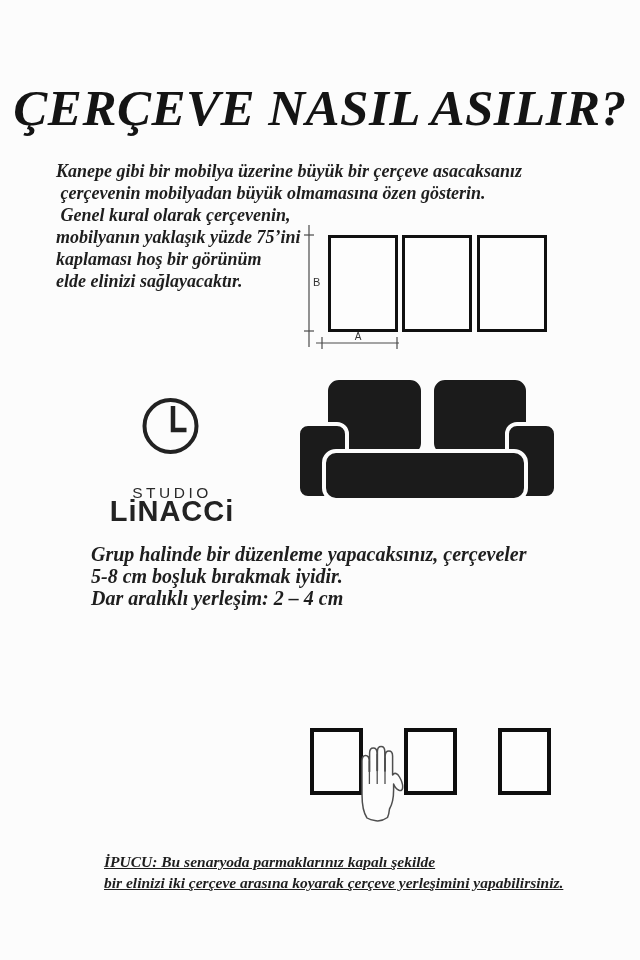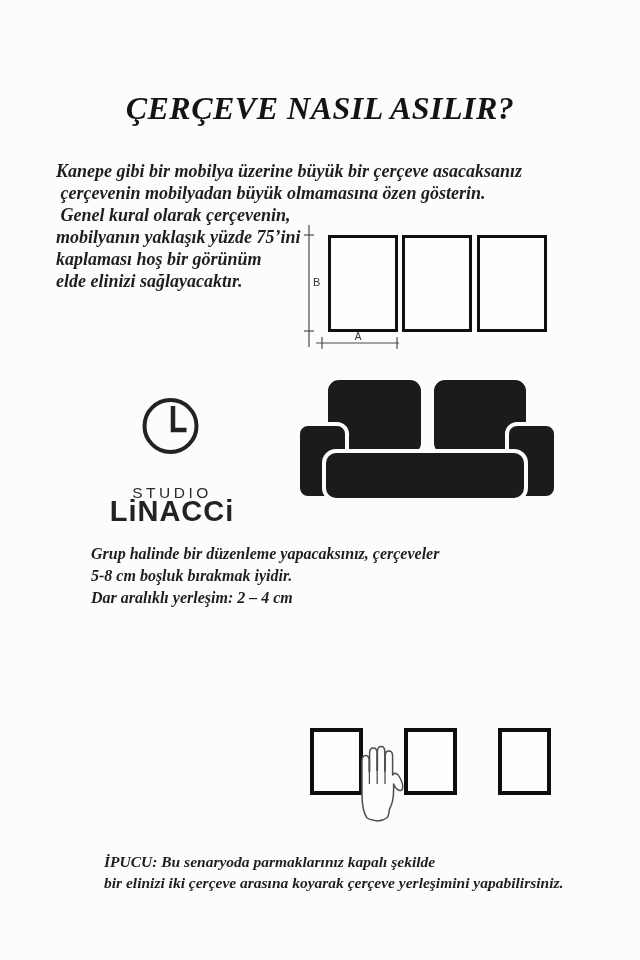--- a/index.html
+++ b/index.html
@@ -7,28 +7,28 @@
     position:relative;
     width:640px;height:960px;
     background:#fcfcfc;
     overflow:hidden;
     font-family:"Liberation Serif", serif;
     color:#1e1e1e;
   }
   .title{
     position:absolute;top:86px;left:0;width:640px;
     margin:0;text-align:center;
-    font-style:italic;font-weight:700;font-size:32px;line-height:44px;
+    font-style:italic;font-weight:700;font-size:51px;line-height:44px;
     letter-spacing:0.5px;color:#141414;
   }
   .para{position:absolute;font-style:italic;font-weight:700;}
   .para .line{white-space:pre;}
   .intro{left:56px;top:160px;font-size:18px;line-height:22px;}
-  .spacing{left:91px;top:543px;font-size:16px;line-height:22px;}
-  .tip{left:104px;top:851px;font-size:15.5px;line-height:21px;}
+  .spacing{left:91px;top:543px;font-size:20px;line-height:22px;}
+  .tip{left:104px;top:851px;font-size:15.5px;line-height:21px;text-decoration:underline;}
   .size-diagram{position:absolute;left:300px;top:220px;}
   .size-diagram text{
     font-family:"Liberation Sans", sans-serif;fill:#333;font-style:normal;
   }
   .sofa{position:absolute;left:293px;top:374px;}
   .clock{position:absolute;left:142px;top:395px;}
   .logo-name{
     position:absolute;left:102px;top:451px;width:140px;text-align:center;
     font-family:"Liberation Sans", sans-serif;
     font-weight:700;font-size:29px;letter-spacing:1px;color:#232323;margin-top:44px;

